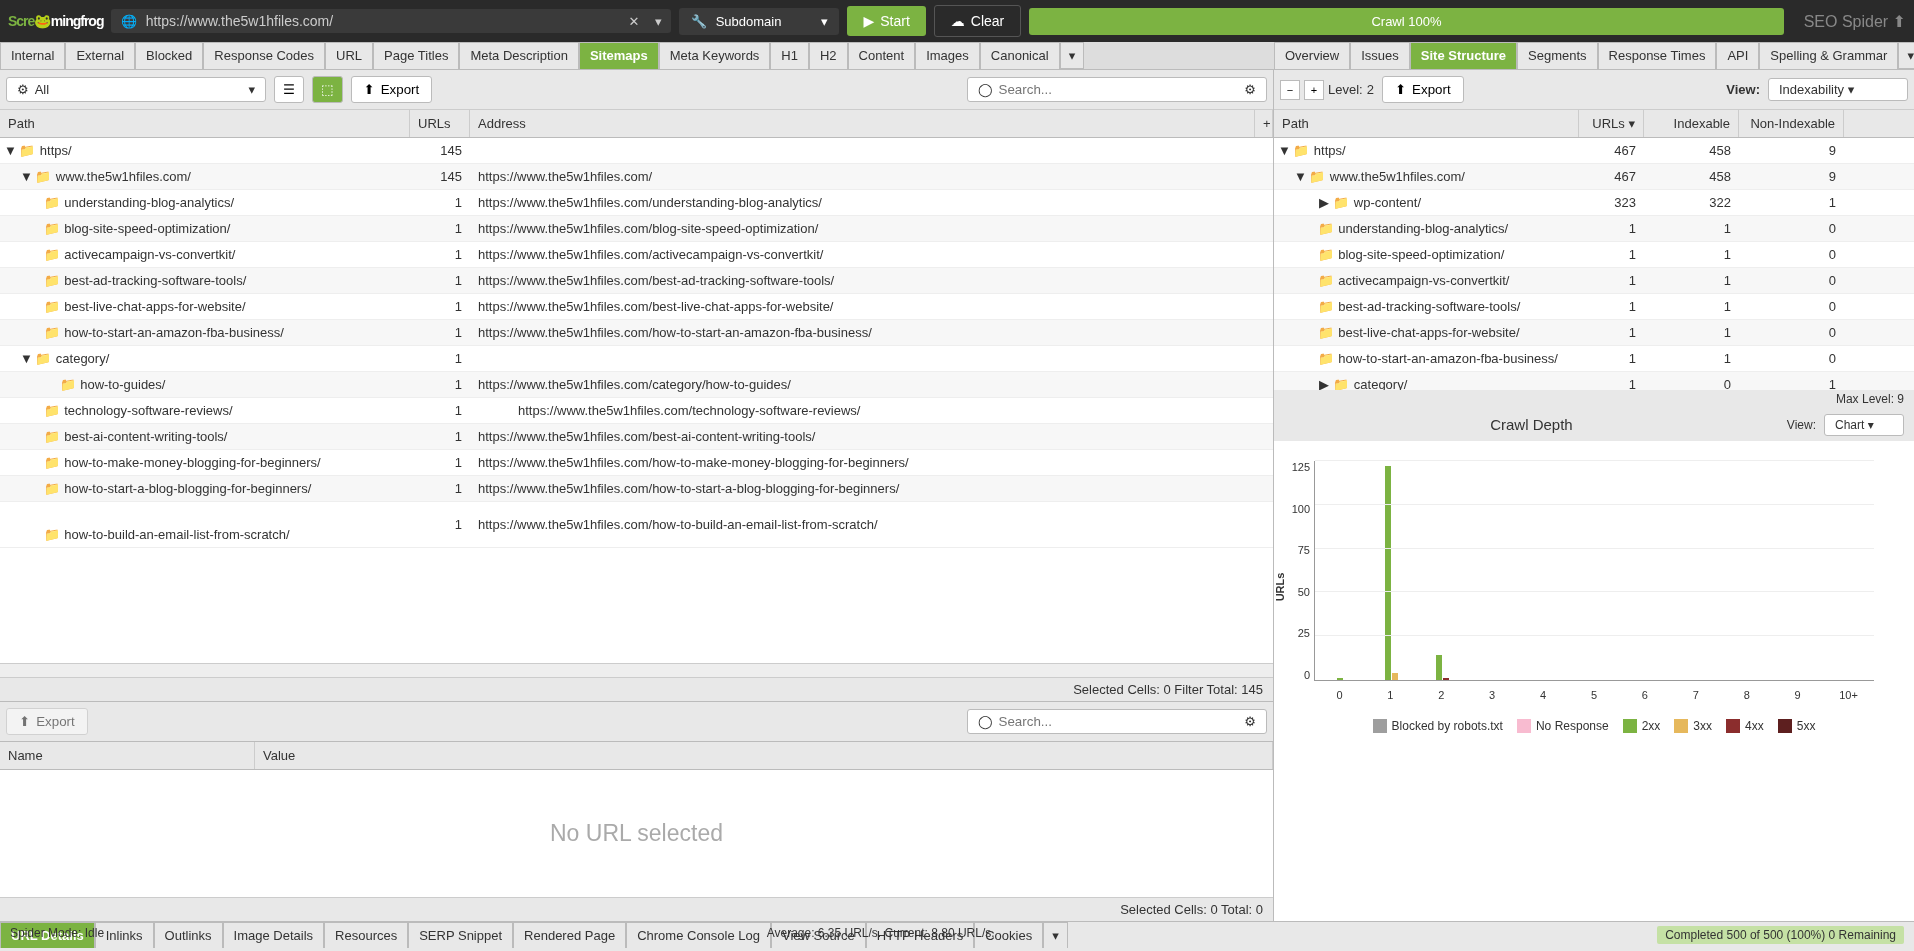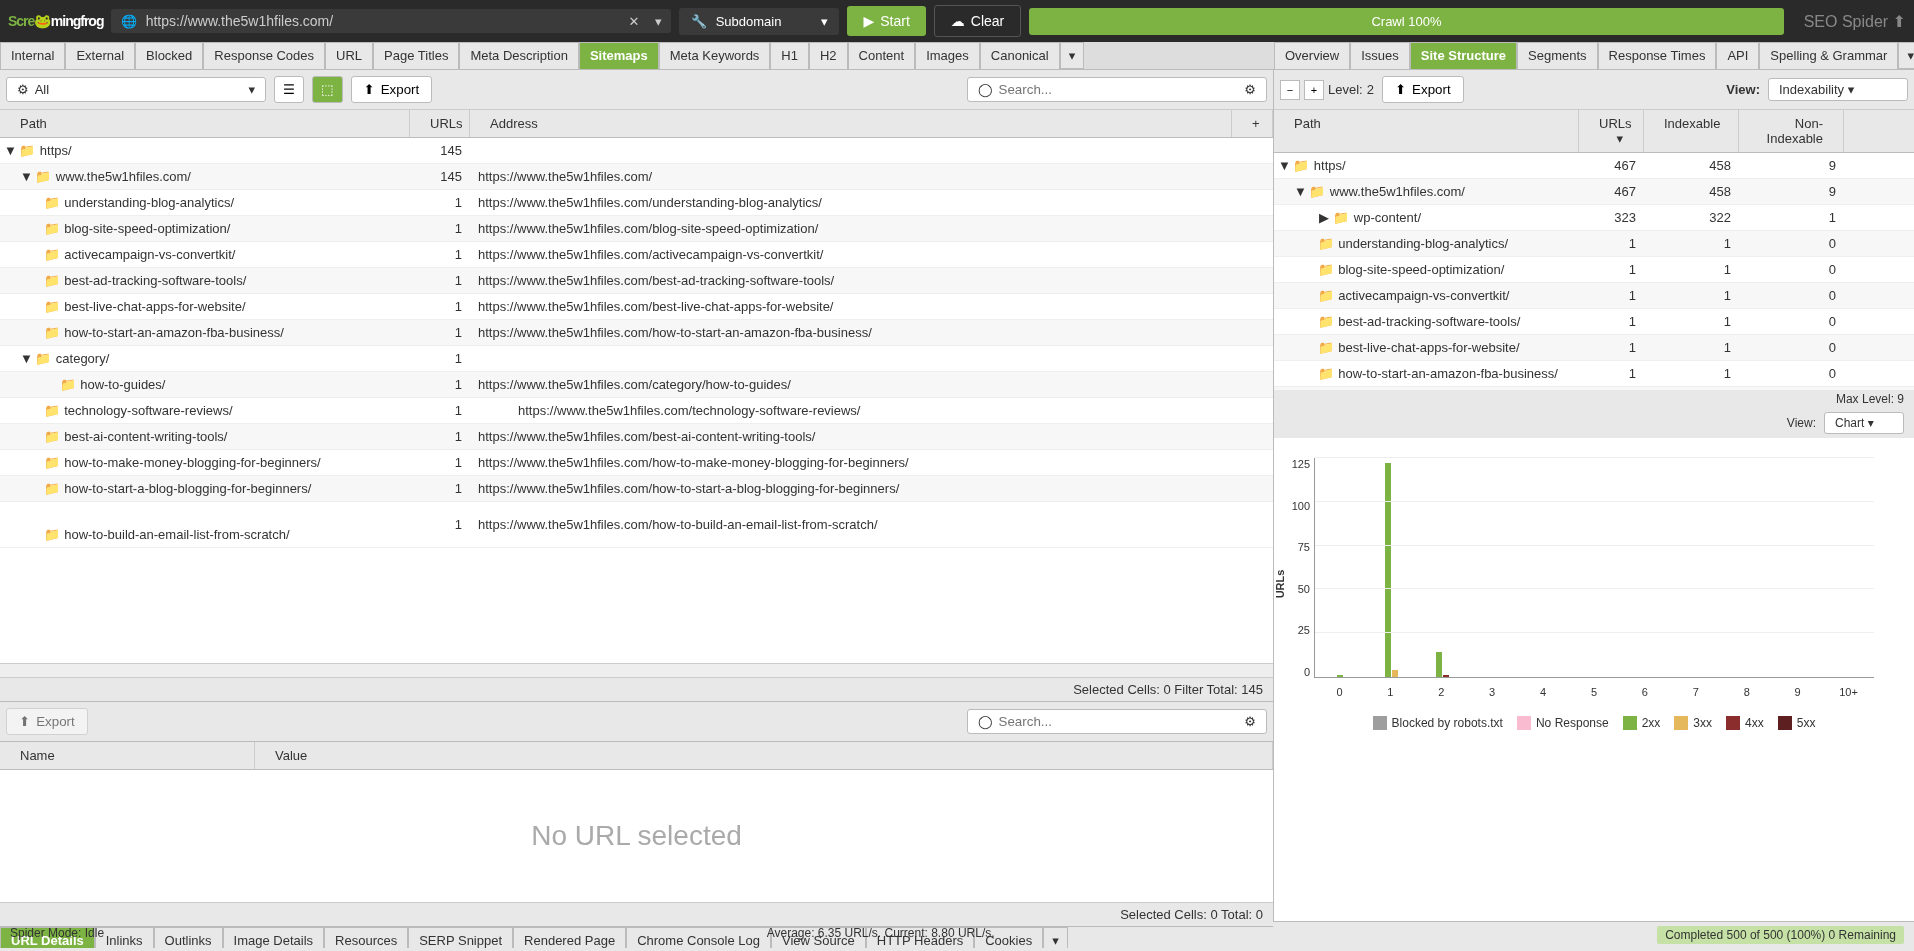--- a/index.html
+++ b/index.html
@@ -26,37 +26,37 @@
 .right{width:640px;display:flex;flex-direction:column}
 .toolbar{background:#e8e8e8;padding:6px;display:flex;align-items:center;gap:8px;border-bottom:1px solid #ccc}
 .filter{background:#fff;border:1px solid #bbb;padding:4px 10px;border-radius:3px;min-width:260px;display:flex;align-items:center;gap:6px}
 .icon-btn{background:#fff;border:1px solid #bbb;padding:5px 8px;border-radius:3px;cursor:pointer}
 .icon-btn.active{background:#7cb342;color:#fff}
 .export-btn{background:#fff;border:1px solid #bbb;padding:5px 12px;border-radius:3px;cursor:pointer;display:flex;align-items:center;gap:6px}
 .search{flex:1;background:#fff;border:1px solid #bbb;border-radius:3px;padding:4px 10px;display:flex;align-items:center;gap:6px;max-width:300px;margin-left:auto}
 .search input{border:0;outline:0;flex:1}
 .grid{flex:1;overflow:auto;background:#fff}
 .grid-header{display:flex;background:#e8e8e8;border-bottom:1px solid #bbb;font-weight:normal;position:sticky;top:0}
-.gh{padding:6px 20px;border-right:1px solid #ccc}
+.gh{padding:6px 8px;border-right:1px solid #ccc}
 .grid-row{display:flex;border-bottom:1px solid #eee;align-items:center}
 .grid-row:nth-child(even){background:#f7f7f7}
 .gc{padding:5px 8px;overflow:hidden;white-space:nowrap;text-overflow:ellipsis}
 .folder-icon{color:#4fc3f7;margin-right:4px}
 .tree-toggle{display:inline-block;width:12px;text-align:center;cursor:pointer;color:#333}
 .indent-0{padding-left:4px}
 .indent-1{padding-left:20px}
 .indent-2{padding-left:44px}
 .indent-3{padding-left:60px}
 .num{text-align:right}
 .status-line{padding:4px 10px;text-align:right;font-size:13px;color:#333;border-top:1px solid #ccc;background:#e8e8e8}
 .bottom-panel{border-top:1px solid #bbb;background:#e8e8e8;display:flex;flex-direction:column;height:220px}
 .bottom-toolbar{padding:6px;display:flex;align-items:center;gap:8px}
 .detail-grid{flex:1;background:#fff}
 .detail-header{display:flex;background:#e8e8e8;border-bottom:1px solid #bbb;border-top:1px solid #bbb}
-.no-sel{color:#aaa;font-size:28px;text-align:center;padding:50px}
+.no-sel{color:#aaa;font-size:23px;text-align:center;padding:50px}
 .bottom-tabs{display:flex;background:#e8e8e8;border-top:1px solid #bbb;font-size:13px}
 .btab{padding:5px 10px;border:1px solid #bbb;background:#e8e8e8;cursor:pointer}
 .btab.active{background:#7cb342;color:#fff;font-weight:bold}
 .right-toolbar{background:#e8e8e8;padding:6px;display:flex;align-items:center;gap:8px;border-bottom:1px solid #ccc}
 .level{display:flex;align-items:center;gap:4px}
 .level-btn{background:#fff;border:1px solid #bbb;width:20px;height:20px;cursor:pointer;font-size:11px}
 .view-label{margin-left:auto;font-weight:bold}
 .view-sel{background:#fff;border:1px solid #bbb;padding:3px 10px;border-radius:3px;min-width:140px}
 .maxlevel{text-align:right;padding:2px 10px;font-size:12px}
 .chart-area{flex:1;padding:10px;background:#fff}
@@ -331,20 +331,21 @@
             <div class="gc indent-2" style="width: 305px;"><span class="tree-toggle">▶</span> <span class="folder-icon">📁</span>category/</div>
             <div class="gc num" style="width: 65px;">1</div>
             <div class="gc num" style="width: 95px;">0</div>
             <div class="gc num" style="width: 105px;">1</div>
           </div>
         </div>
     </div>
     <div class="maxlevel">Max Level: 9</div>
 
     <div class="chart-controls">
+      <div class="chart-title" style="flex:1">Crawl Depth</div>
       <span>View:</span>
       <div class="view-sel" style="min-width:80px"><span>Chart</span> ▾</div>
     </div>
     <div class="chart-area">
       <div class="chart">
         <div class="ylabel">URLs</div>
         <div class="chart-y" id="chart-y">
             <span>0</span>
             <span>25</span>
             <span>50</span>

